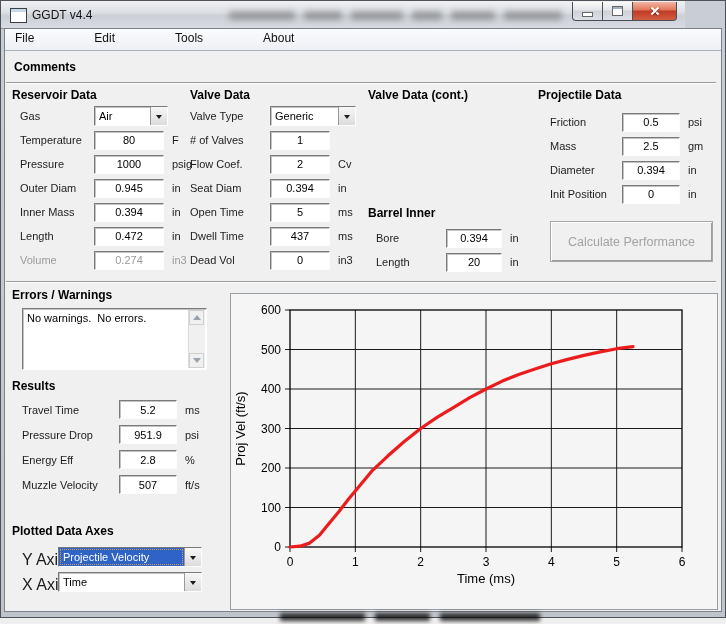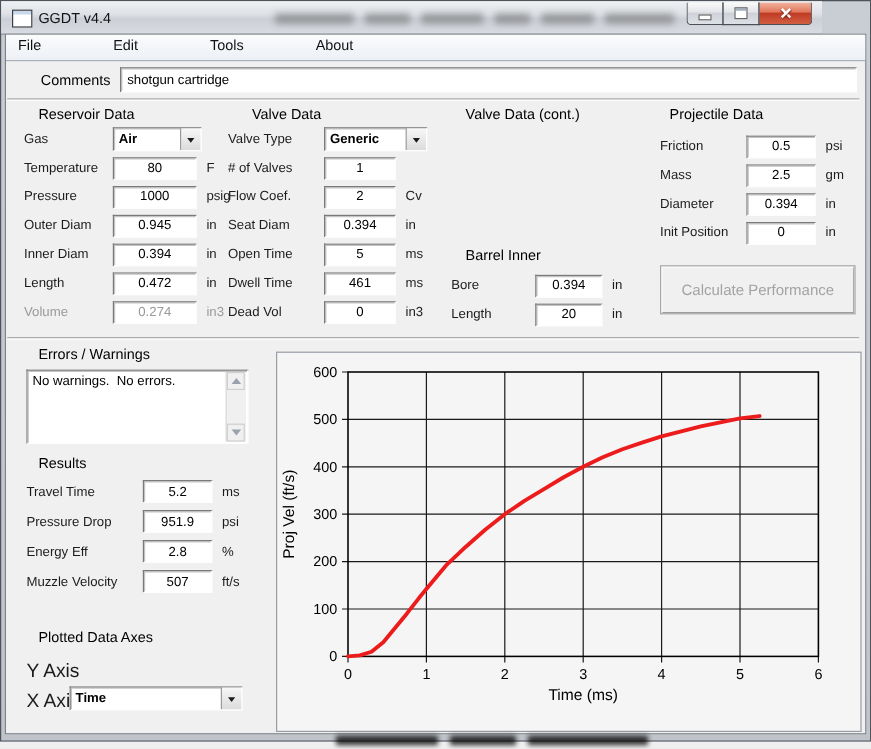--- a/index.html
+++ b/index.html
@@ -17,25 +17,25 @@
   .wbtn.close{width:43px;border-bottom-right-radius:4px;background:linear-gradient(#f2b4a2,#e0765a 45%,#bf3a24 50%,#d25f42);}
   .g-min{width:9px;height:3px;background:#fff;border:1px solid #666;margin-top:7px;}
   .g-max{width:9px;height:8px;background:#fff;border:1px solid #666;box-shadow:inset 0 2px 0 #9fb0c0;}
   .g-x{position:relative;width:12px;height:12px;}
   .g-x::before,.g-x::after{content:"";position:absolute;left:1px;top:5px;width:10px;height:2px;background:#fff;box-shadow:0 1px 1px rgba(90,20,10,.6);}
   .g-x::before{transform:rotate(45deg);} .g-x::after{transform:rotate(-45deg);}
   .client{position:absolute;left:4px;top:28px;width:718px;height:584px;background:#f0f0f0;border:1px solid #7d828a;box-sizing:border-box;}
   .menubar{position:absolute;left:5px;top:29px;width:716px;height:21px;background:linear-gradient(#fafbfd,#edf0f5);border-bottom:1px solid #a9b0ba;display:flex;align-items:flex-start;gap:40px;}
   .menu-item{font-size:12px;color:#111;padding:2px 10px;}
   
-  .hdr{position:absolute;font-size:12px;font-weight:normal;color:#000;margin-left:20px;}
+  .hdr{position:absolute;font-size:12px;font-weight:bold;color:#000;}
   .lbl{position:absolute;font-size:16px;color:#1c1c1c;}
   .tb{box-sizing:border-box;height:19px;background:#fff;border:1px solid;border-color:#7a7a7a #fdfdfd #fdfdfd #7a7a7a;box-shadow:inset 1px 1px 0 #c3c3c3;display:flex;align-items:center;justify-content:center;font-size:11px;color:#000;}
   .dim{color:#9a9a9a !important;}
-  .combo{box-sizing:border-box;height:20px;display:flex;border:1px solid;border-color:#7a7a7a #fdfdfd #fdfdfd #7a7a7a;box-shadow:inset 1px 1px 0 #c3c3c3;background:#fff;font-weight:bold;}
+  .combo{box-sizing:border-box;height:20px;display:flex;border:1px solid;border-color:#7a7a7a #fdfdfd #fdfdfd #7a7a7a;box-shadow:inset 1px 1px 0 #c3c3c3;background:#fff;}
   .combo-field{flex:1;font-size:11px;color:#000;display:flex;align-items:center;padding-left:4px;overflow:hidden;white-space:nowrap;}
   .combo-field.sel{background:#2f63c5;color:#fff;outline:1px dotted #d89a50;outline-offset:-2px;}
   .combo-btn{width:16px;background:linear-gradient(#f7f7f7,#dcdcdc);border-left:1px solid #9a9a9a;display:flex;align-items:center;justify-content:center;}
   .arr{width:0;height:0;border:3px solid transparent;border-top:4px solid #1c1c1c;margin-top:4px;}
   .sep{position:absolute;left:6px;width:710px;height:0;border-top:1px solid #9a9a9a;border-bottom:1px solid #fdfdfd;}
   .rows{position:absolute;}
   .frow{display:flex;align-items:center;height:24px;}
   .flabel{font-size:11px;color:#1c1c1c;flex:none;}
   .funit{font-size:11px;color:#1c1c1c;margin-left:8px;flex:none;}
   .rows .tb,.rows .combo{flex:none;}
@@ -93,21 +93,20 @@
 
     <div class="client"></div>
     <div class="menubar" id="menubar">
         <span class="menu-item">File</span>
         <span class="menu-item">Edit</span>
         <span class="menu-item">Tools</span>
         <span class="menu-item">About</span>
       </div>
 
     <div class="hdr" style="left:14px;top:60px">Comments</div>
-    <div class="comments-box">shotgun cartridge</div>
     <div class="sep" style="top:82px"></div>
 
     <div class="hdr" style="left:12px;top:88px">Reservoir Data</div>
     <div class="hdr" style="left:190px;top:88px">Valve Data</div>
     <div class="hdr" style="left:368px;top:88px">Valve Data (cont.)</div>
     <div class="hdr" style="left:538px;top:88px">Projectile Data</div>
     <div class="hdr" style="left:368px;top:206px">Barrel Inner</div>
 
     <div class="rows res" style="left:20px;top:104px">
         <div class="frow">
@@ -128,21 +127,21 @@
           <span class="flabel">Pressure</span>
           <div class="tb">1000</div>
           <span class="funit">psig</span>
         </div>
         <div class="frow">
           <span class="flabel">Outer Diam</span>
           <div class="tb">0.945</div>
           <span class="funit">in</span>
         </div>
         <div class="frow">
-          <span class="flabel">Inner Diam</span>
+          <span class="flabel">Inner Mass</span>
           <div class="tb">0.394</div>
           <span class="funit">in</span>
         </div>
         <div class="frow">
           <span class="flabel">Length</span>
           <div class="tb">0.472</div>
           <span class="funit">in</span>
         </div>
         <div class="frow">
           <span class="flabel dim">Volume</span>
@@ -174,21 +173,21 @@
           <div class="tb">0.394</div>
           <span class="funit">in</span>
         </div>
         <div class="frow">
           <span class="flabel">Open Time</span>
           <div class="tb">5</div>
           <span class="funit">ms</span>
         </div>
         <div class="frow">
           <span class="flabel">Dwell Time</span>
-          <div class="tb">461</div>
+          <div class="tb">437</div>
           <span class="funit">ms</span>
         </div>
         <div class="frow">
           <span class="flabel">Dead Vol</span>
           <div class="tb">0</div>
           <span class="funit">in3</span>
         </div>
       </div>
     <div class="rows proj" style="left:550px;top:110px">
         <div class="frow">
@@ -261,20 +260,26 @@
         </div>
         <div class="frow">
           <span class="flabel">Muzzle Velocity</span>
           <div class="tb">507</div>
           <span class="funit">ft/s</span>
         </div>
       </div>
 
     <div class="hdr" style="left:12px;top:524px">Plotted Data Axes</div>
     <div class="lbl" style="left:22px;top:551px">Y Axis</div>
+    <div class="combo ycombo">
+      <span class="combo-field sel">Projectile Velocity</span>
+      <span class="combo-btn">
+          <i class="arr"></i>
+        </span>
+    </div>
     <div class="lbl" style="left:22px;top:576px">X Axis</div>
     <div class="combo xcombo">
       <span class="combo-field">Time</span>
       <span class="combo-btn">
           <i class="arr"></i>
         </span>
     </div>
 
     <div class="chartpanel">
       <svg id="plot" width="486" height="315" viewBox="0 0 486 315">

